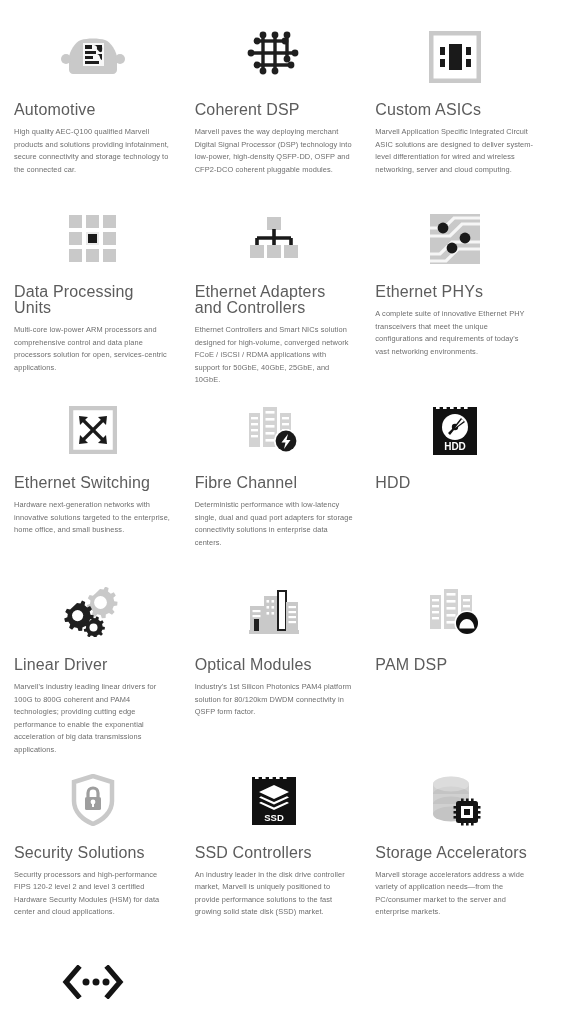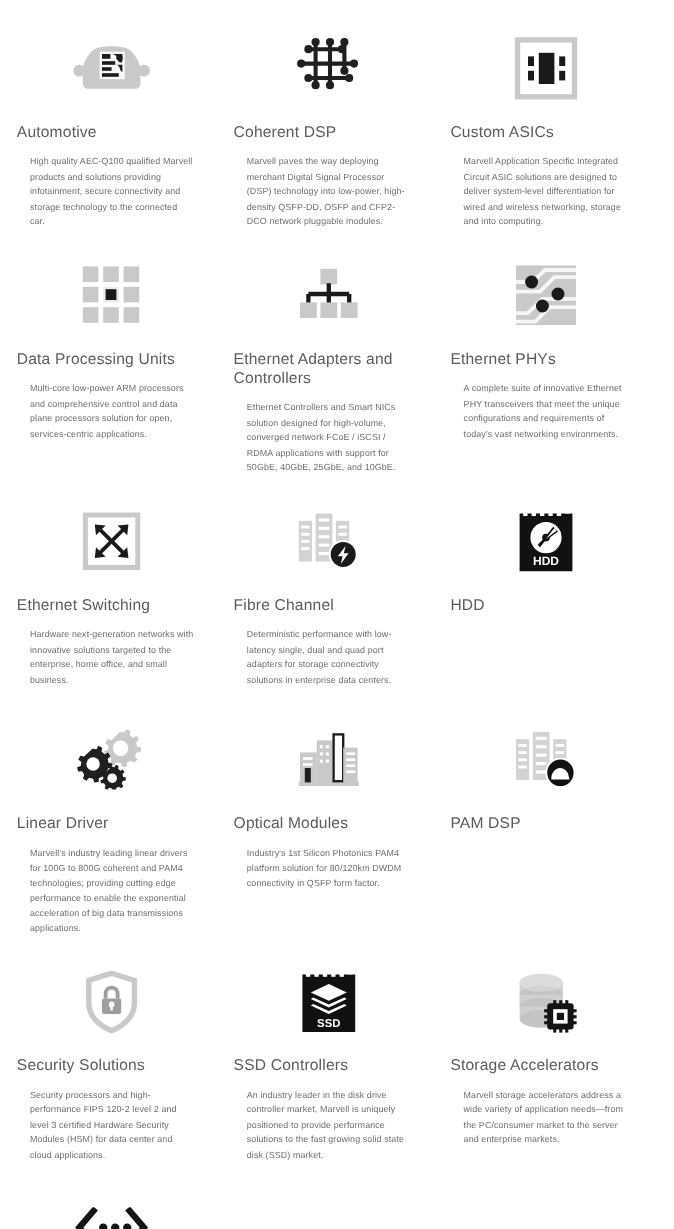--- a/index.html
+++ b/index.html
@@ -36,33 +36,33 @@
     height: 78px;
     display: flex;
     align-items: center;
     justify-content: center;
     margin-bottom: 6px;
   }
   .icon-wrap svg {
     display: block;
   }
   .card-title {
-    font-size: 13px;
+    font-size: 16px;
     line-height: 16px;
     font-weight: 400;
     color: #5c5c5c;
     letter-spacing: .15px;
     margin: 0 0 8px 0;
     font-family: "Liberation Sans", "DejaVu Sans", sans-serif;
   }
   .card-desc {
     font-size: 7.4px;
     line-height: 12.6px;
     color: #6d6d6d;
-    margin: 11px;
+    margin: 0;
     letter-spacing: .1px;
   }
   
   .row-tall { min-height: 178px; }
   .last-row .card { min-height: 150px; }
 </style>
 </head>
 <body>
 
 <div class="page">
@@ -112,36 +112,36 @@
             <circle cx="18" cy="4" r="3.4"></circle>
             <circle cx="30" cy="4" r="3.4"></circle>
             <circle cx="42" cy="4" r="3.4"></circle>
             <circle cx="18" cy="40" r="3.4"></circle>
             <circle cx="30" cy="40" r="3.4"></circle>
             <circle cx="42" cy="28" r="3.4"></circle>
           </g>
         </svg>
       </div>
       <div class="card-title">Coherent DSP</div>
-      <div class="card-desc">Marvell paves the way deploying merchant Digital Signal Processor (DSP) technology into low-power, high-density QSFP-DD, OSFP and CFP2-DCO network pluggable modules.</div>
+      <div class="card-desc">Marvell paves the way deploying merchant Digital Signal Processor (DSP) technology into low-power, high-density QSFP-DD, OSFP and CFP2-DCO coherent pluggable modules.</div>
     </div>
 
     <div class="card row-tall">
       <div class="icon-wrap">
         <svg width="52" height="52" viewBox="0 0 52 52">
           <rect x="2" y="2" width="48" height="48" fill="none" stroke="#c9c9c9" stroke-width="5"></rect>
           <rect x="20" y="13" width="13" height="26" fill="#1a1a1a"></rect>
           <rect x="11" y="16" width="5" height="8" fill="#1a1a1a"></rect>
           <rect x="11" y="28" width="5" height="8" fill="#1a1a1a"></rect>
           <rect x="37" y="16" width="5" height="8" fill="#1a1a1a"></rect>
           <rect x="37" y="28" width="5" height="8" fill="#1a1a1a"></rect>
         </svg>
       </div>
       <div class="card-title">Custom ASICs</div>
-      <div class="card-desc">Marvell Application Specific Integrated Circuit ASIC solutions are designed to deliver system-level differentiation for wired and wireless networking, storage and into computing.</div>
+      <div class="card-desc">Marvell Application Specific Integrated Circuit ASIC solutions are designed to deliver system-level differentiation for wired and wireless networking, server and cloud computing.</div>
     </div>
   </div>
 
   <div class="grid">
 
     <div class="card row-tall">
       <div class="icon-wrap">
         <svg width="52" height="52" viewBox="0 0 52 52">
           <g fill="#c9c9c9">
             <rect x="2" y="2" width="13" height="13"></rect>

